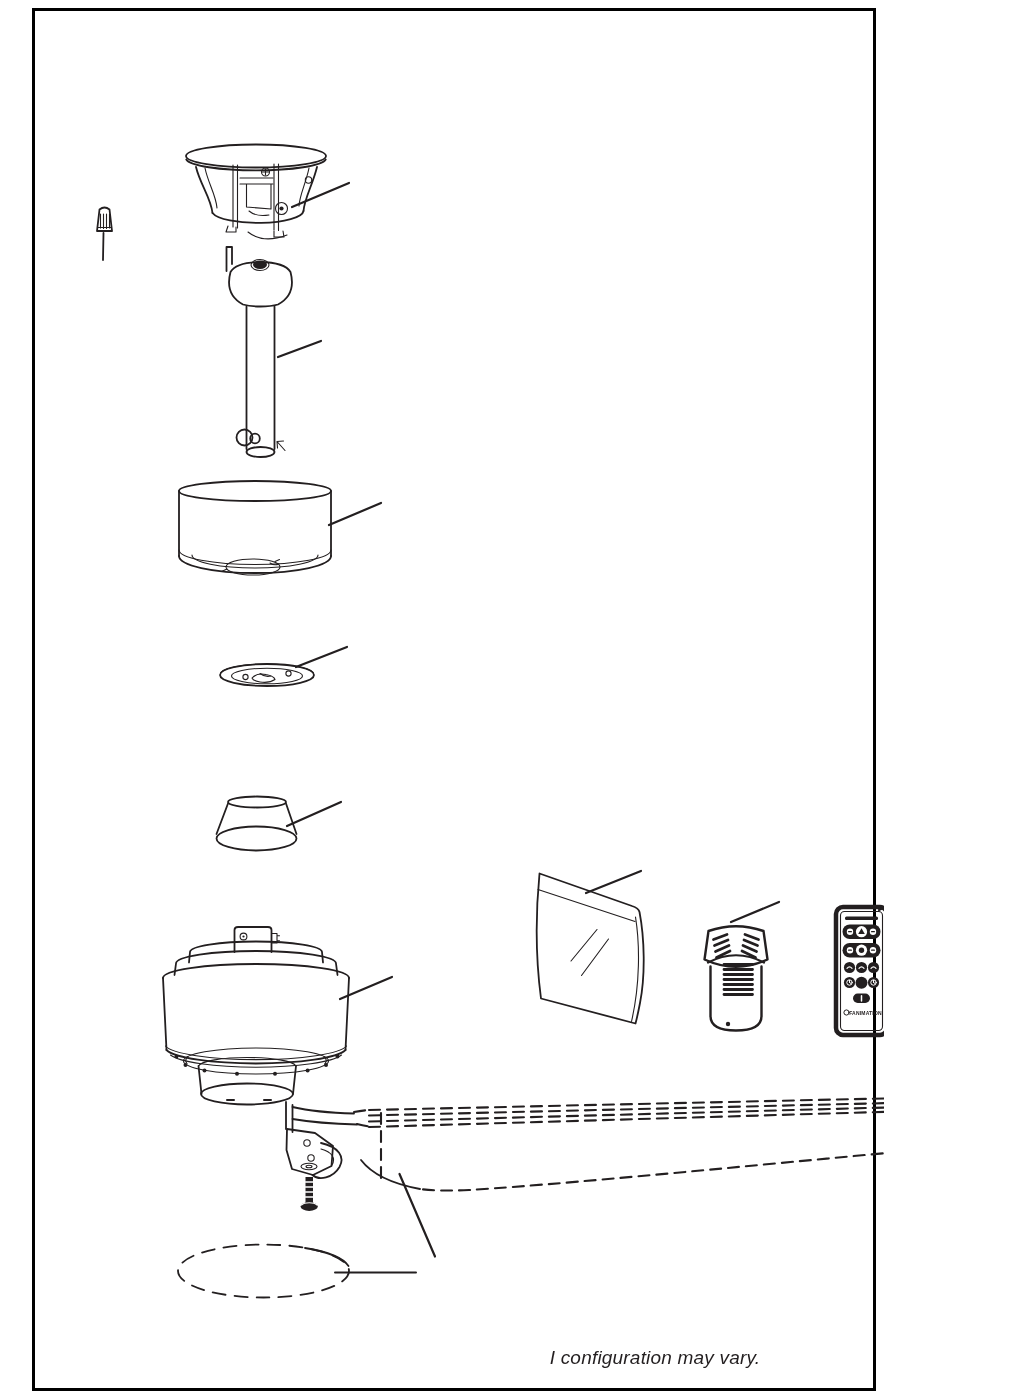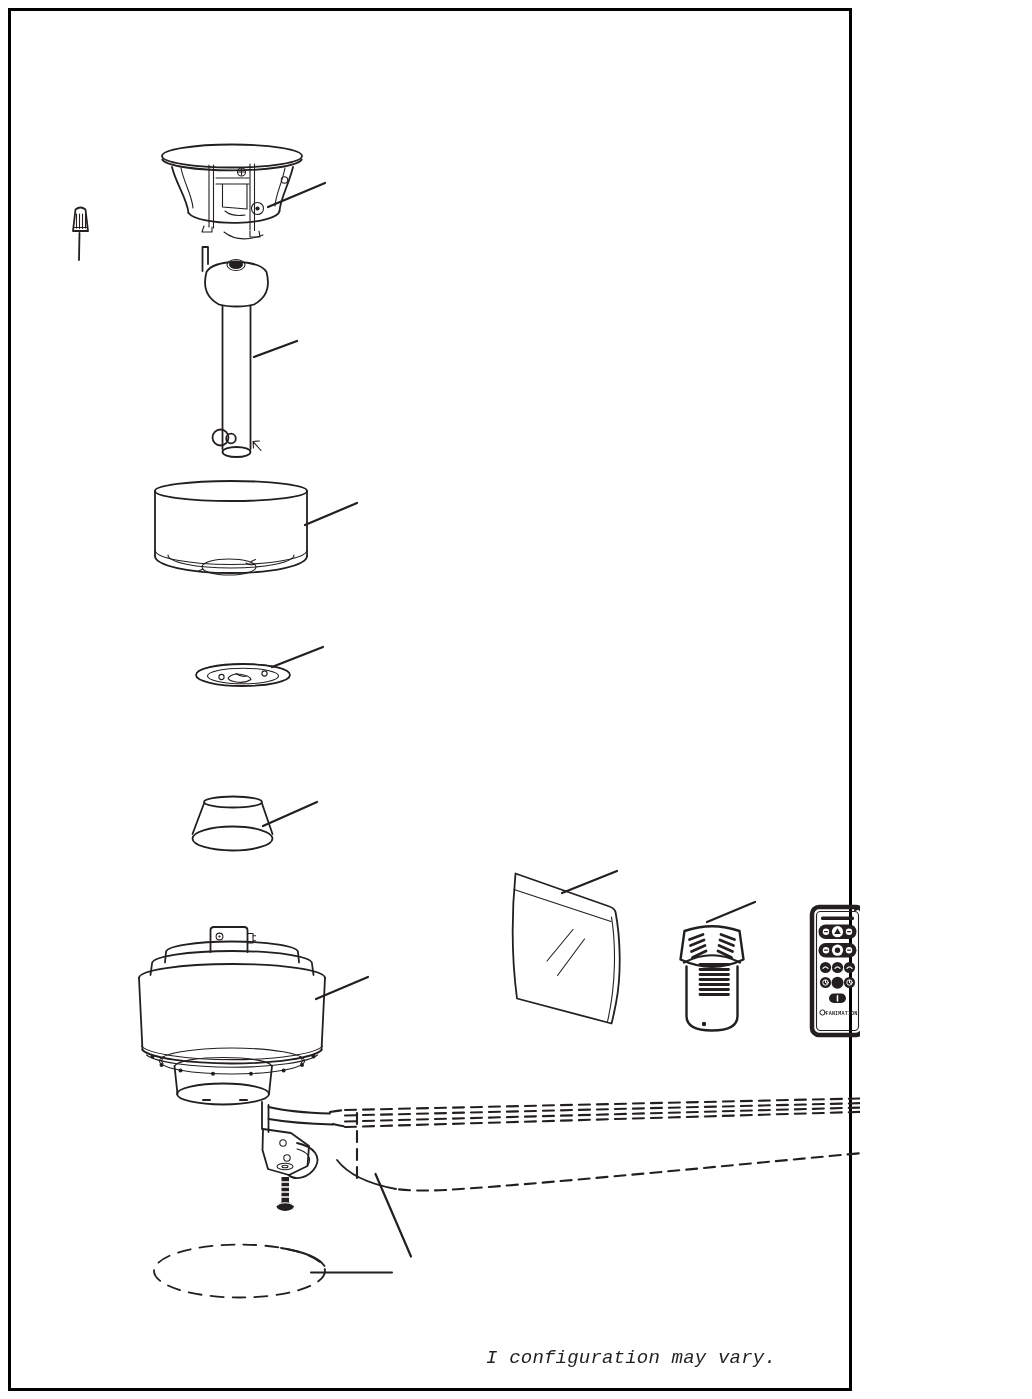--- a/index.html
+++ b/index.html
@@ -1,19 +1,19 @@
 <!DOCTYPE html>
 <html style="--ink: #231f20; --paper: #ffffff; --frame: #000000;"><head>
 <meta charset="utf-8">
 <style>
   :root{ --ink:#231f20; --paper:#ffffff; --frame:#000000; }
   html,body{ margin:0; padding:0; background:var(--paper); }
   .page{
     position:relative; width:860px; height:1399px; background:var(--paper);
-    color:var(--ink); font-family:Liberation Mono, monospace; overflow:hidden;
+    color:var(--ink); font-family:Liberation Sans, sans-serif; overflow:hidden;margin-left:24px;
   }
   .page-border{ position:absolute; left:8px; top:8px; right:8px; bottom:8px;
     border:3px solid var(--frame); pointer-events:none; }
   svg.diagram{ position:absolute; left:0; top:0; width:1032px; height:1399px; color:var(--ink); }
   .caption{
     position:absolute; top:1347px; left:631px; transform:translateX(-50%);
     font-size:19px; font-style:italic; color:var(--ink); white-space:nowrap; letter-spacing:.2px;
   }
   
   .fill{ fill:currentColor; stroke:none; }

